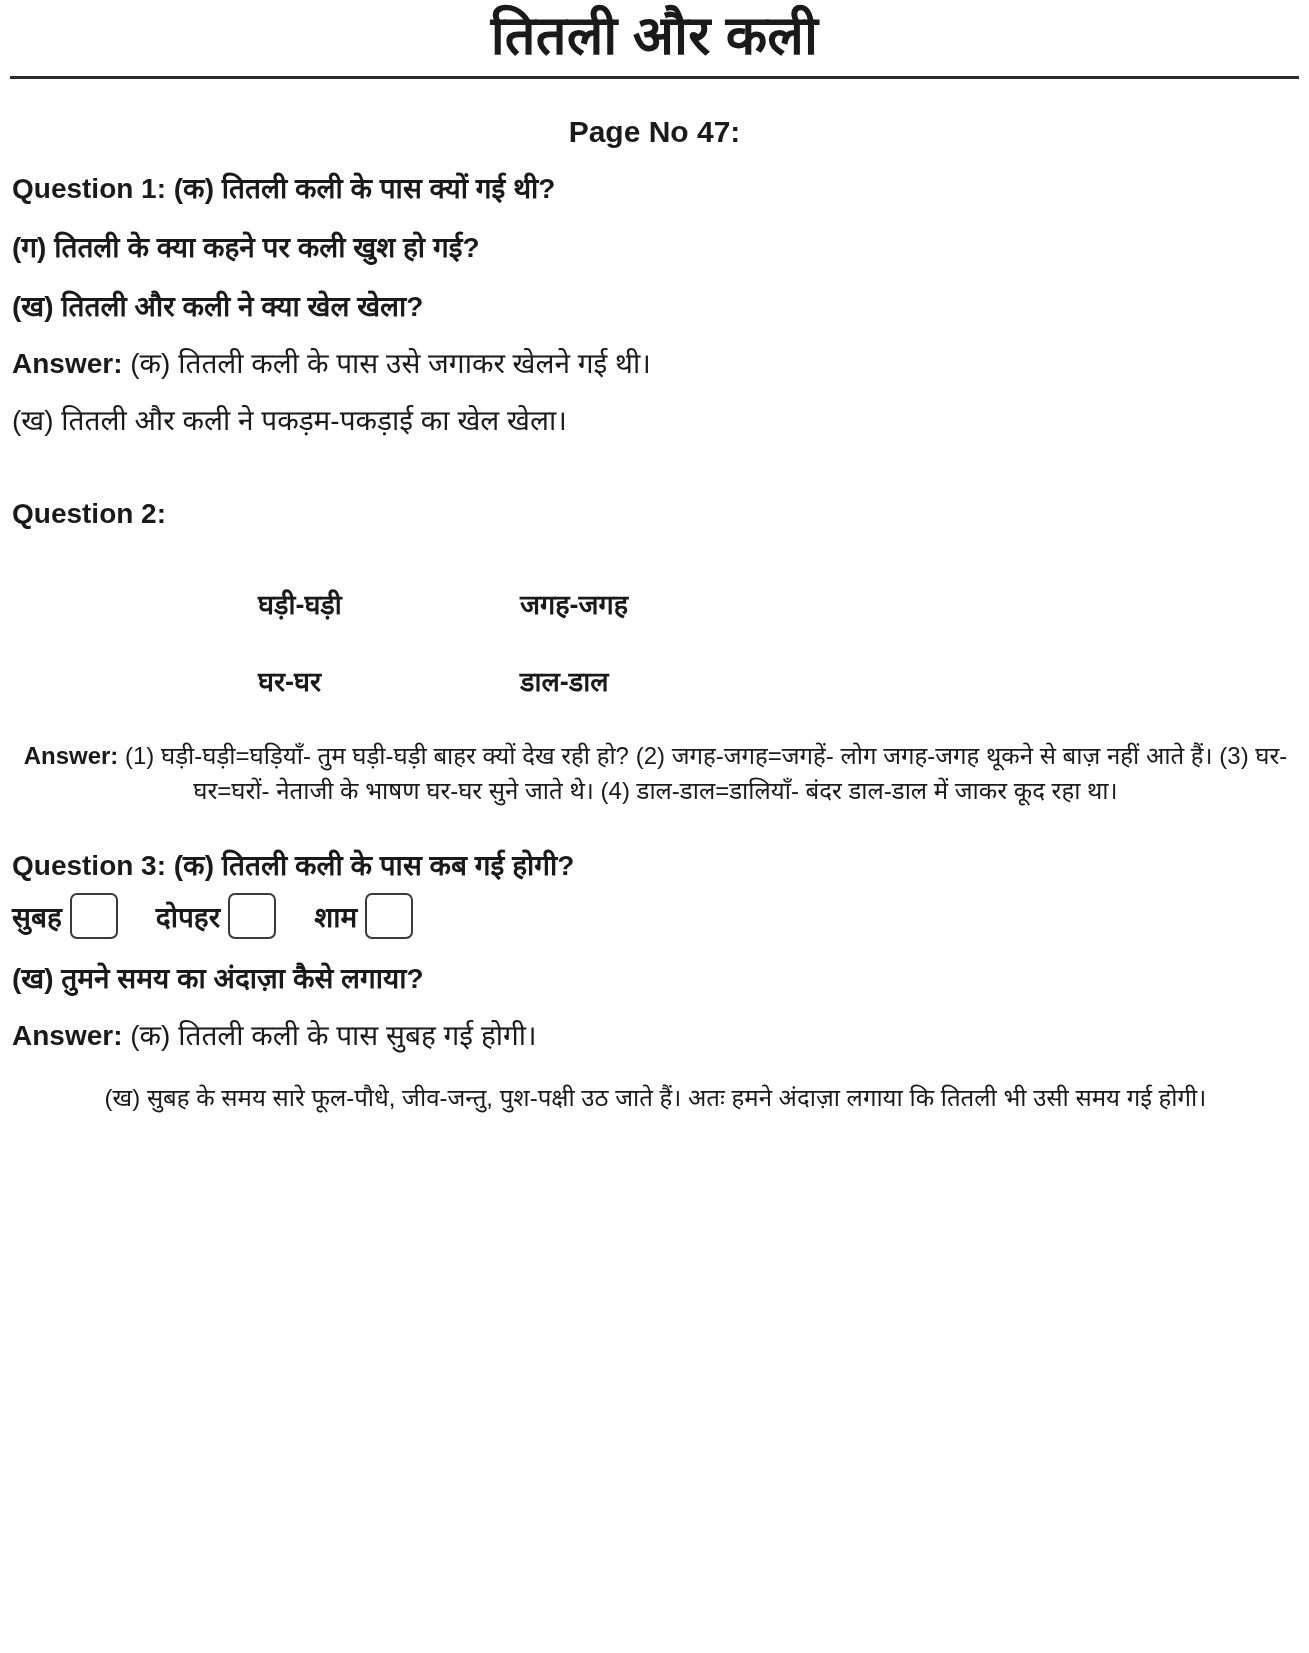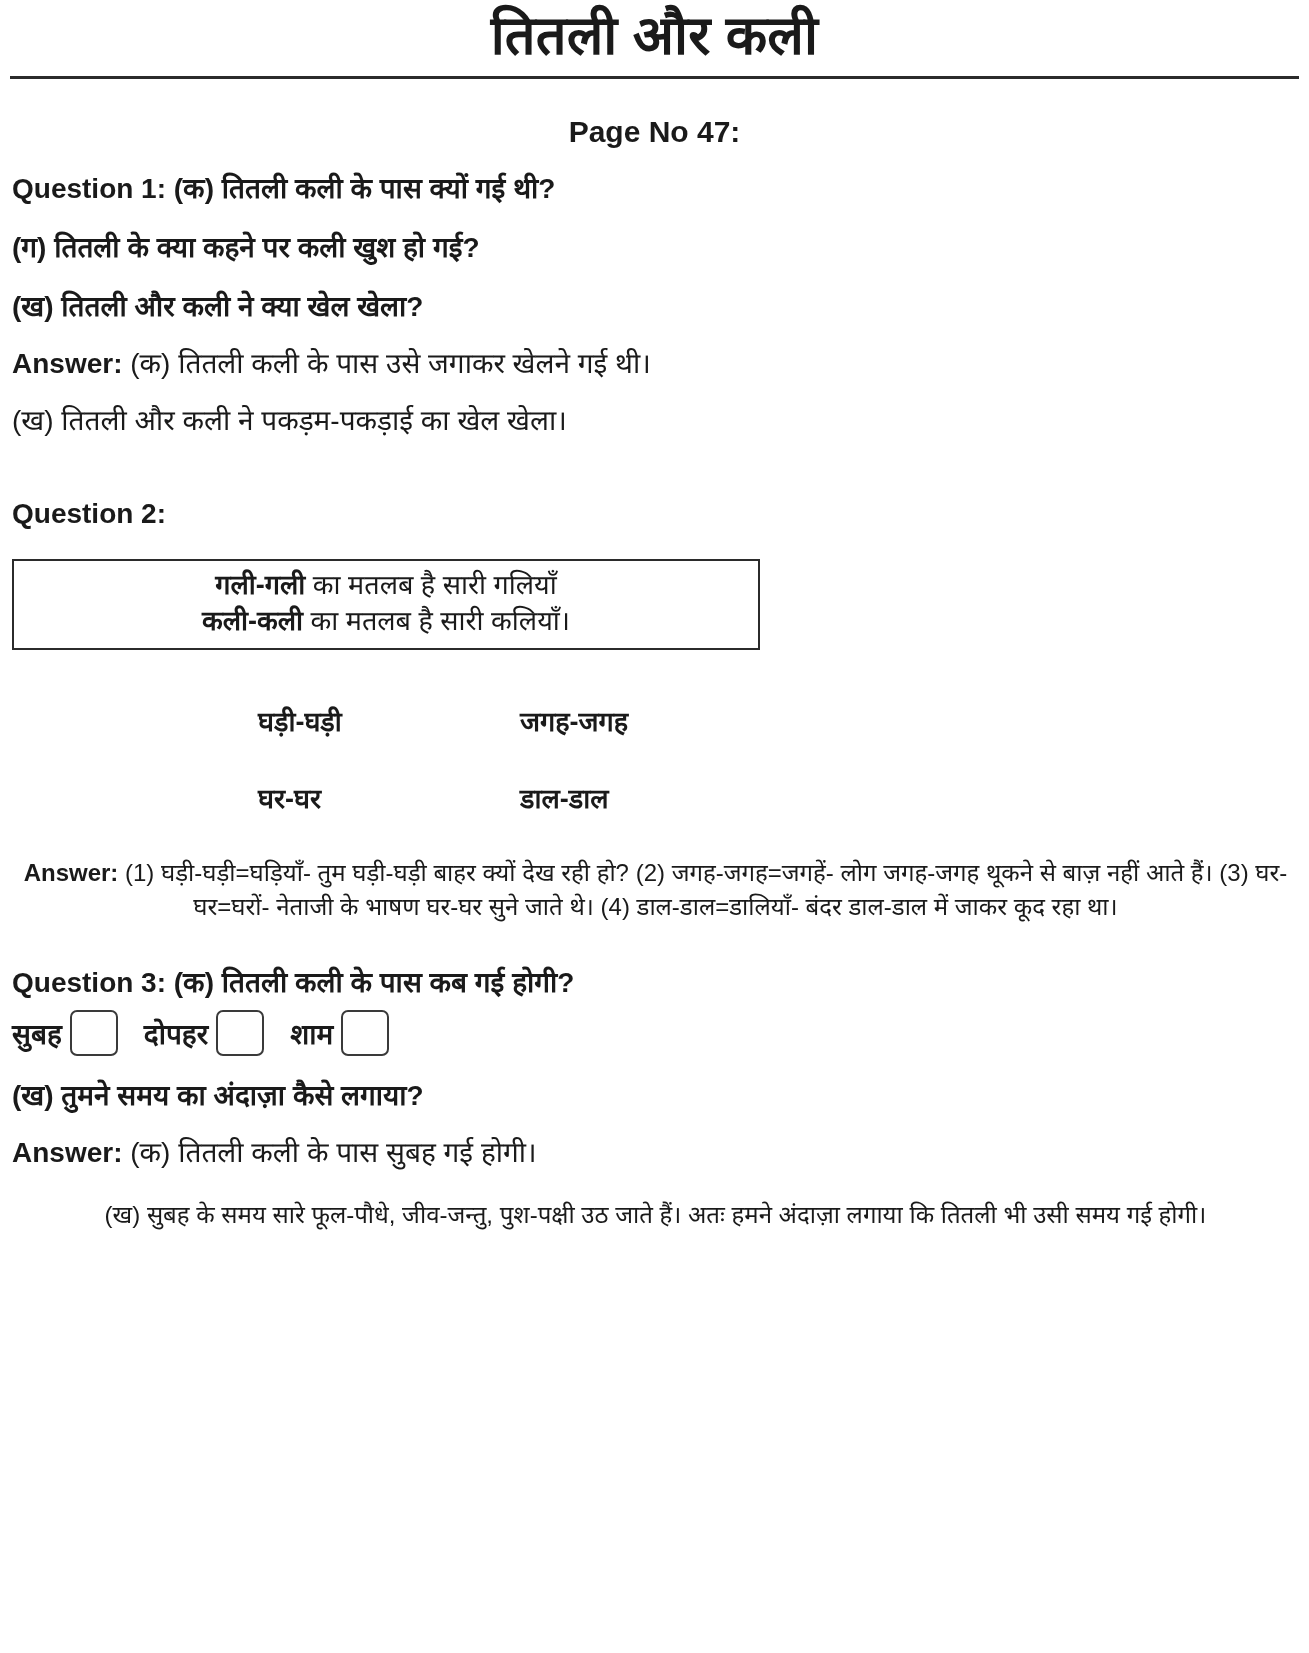--- a/index.html
+++ b/index.html
@@ -115,21 +115,21 @@
     margin: 10px 0 0 2px;
     text-align: center;
   }
   .para .lbl { font-weight: bold; }
 
   
   .choice-row {
     display: flex;
     align-items: flex-end;
     margin: 8px 0 0 2px;
-    gap: 0;
+    gap: 12px;
   }
   .choice-item {
     display: flex;
     align-items: center;
   }
   .choice-label {
     font-size: 28px;
     font-weight: bold;
     margin-right: 8px;
   }
@@ -162,28 +162,20 @@
 
   <div class="a-line">
     <span class="lbl">Answer:</span>
     <span>(क) तितली कली के पास उसे जगाकर खेलने गई थी।</span>
   </div>
   <div class="a-line">(ख) तितली और कली ने पकड़म-पकड़ाई का खेल खेला।</div>
   <div class="spacer-md"></div>
 
   <div class="q-line">Question 2:</div>
 
-  <div class="def-box">
-    <div class="def-row">
-      <span class="term">गली-गली</span><span class="rest"> का मतलब है सारी गलियाँ</span>
-    </div>
-    <div class="def-row">
-      <span class="term">कली-कली</span><span class="rest"> का मतलब है सारी कलियाँ।</span>
-    </div>
-  </div>
 
 
   <div class="word-grid">
     <div class="word-row">
       <div class="word-cell col-a">घड़ी-घड़ी</div>
       <div class="word-cell col-b">जगह-जगह</div>
     </div>
     <div class="word-row">
       <div class="word-cell col-a">घर-घर</div>
       <div class="word-cell col-b">डाल-डाल</div>

